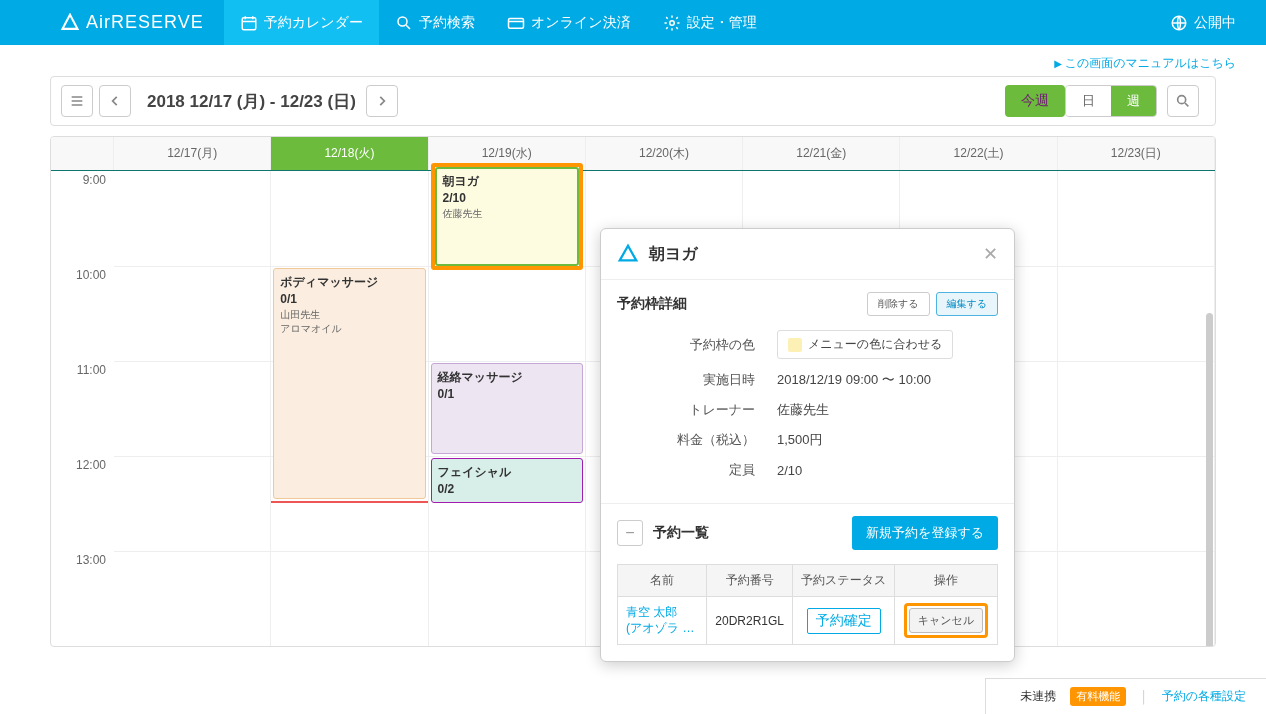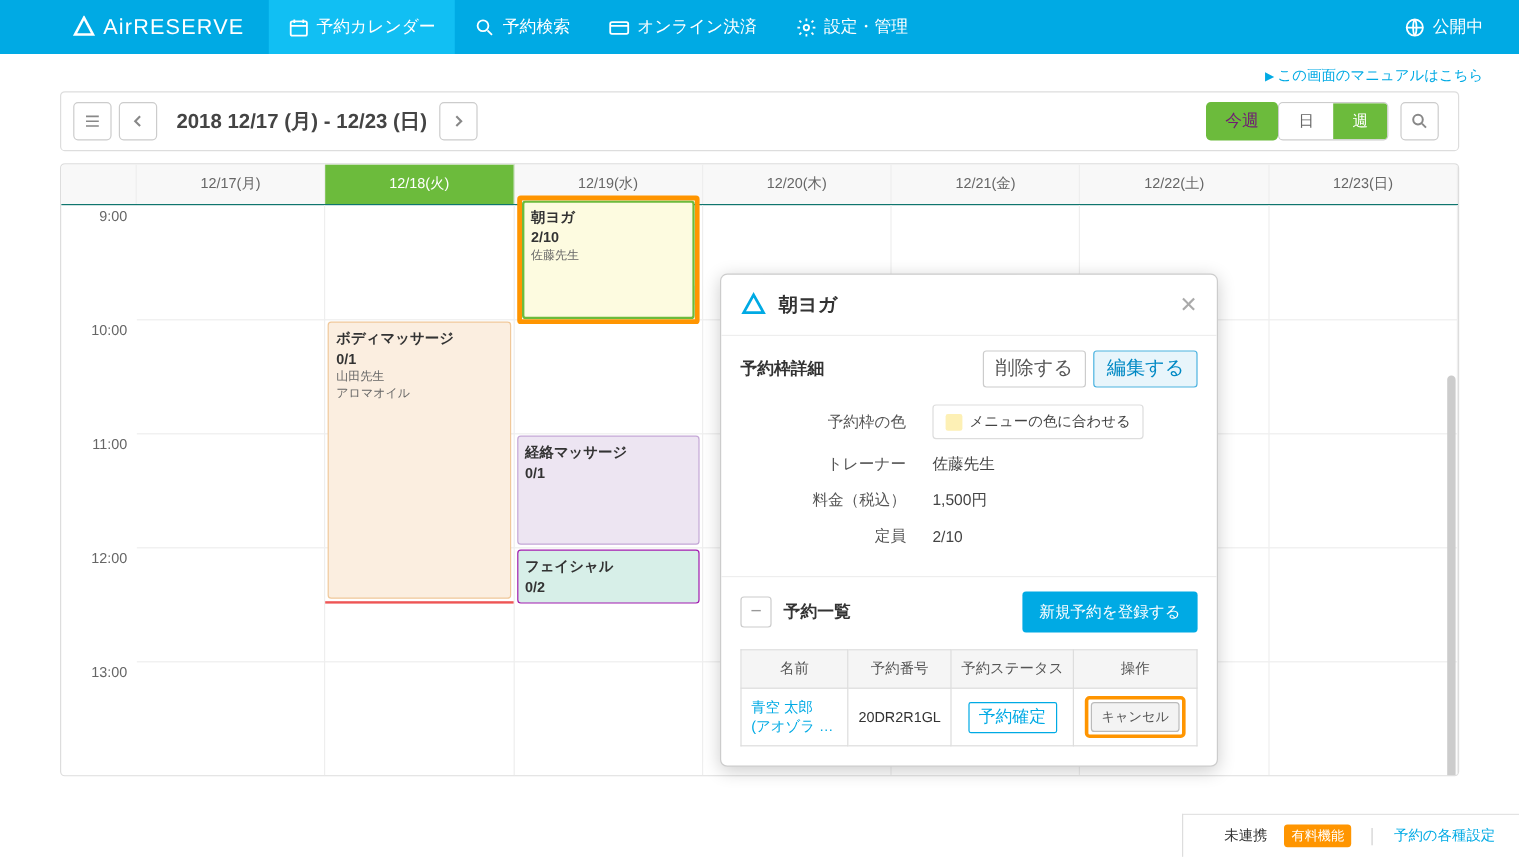--- a/index.html
+++ b/index.html
@@ -58,21 +58,21 @@
 
 
 .popup { position: absolute; left: 600px; top: 228px; width: 415px; background: #fff; border: 1px solid #ccc; border-radius: 6px; box-shadow: 0 3px 15px rgba(0,0,0,0.2); z-index: 100; }
 .popup-head { display: flex; align-items: center; padding: 14px 16px; border-bottom: 1px solid #eee; }
 .popup-head-icon { width: 22px; height: 22px; margin-right: 10px; }
 .popup-title { font-size: 16px; font-weight: bold; flex: 1; }
 .popup-close { color: #aaa; cursor: pointer; font-size: 18px; }
 .popup-section { padding: 12px 16px; }
 .popup-sec-head { display: flex; align-items: center; margin-bottom: 14px; }
 .popup-sec-title { font-size: 14px; font-weight: bold; flex: 1; }
-.btn-small { border: 1px solid #ccc; background: #fff; border-radius: 3px; padding: 4px 10px; font-size: 16px; cursor: pointer; color: #555; margin-left: 6px; }
+.btn-small { border: 1px solid #ccc; background: #fff; border-radius: 3px; padding: 4px 10px; font-size: 10px; cursor: pointer; color: #555; margin-left: 6px; }
 .btn-small.active { background: #e8f5fb; border-color: #4db3e0; color: #0089c4; }
 .detail-row { display: flex; margin-bottom: 12px; align-items: center; font-size: 13px; }
 .detail-label { width: 160px; text-align: right; padding-right: 22px; color: #555; }
 .detail-val { flex: 1; color: #444; }
 .color-badge { display: inline-flex; align-items: center; border: 1px solid #ddd; border-radius: 3px; padding: 5px 10px; font-size: 12px; }
 .color-swatch { width: 14px; height: 14px; background: #fdf0b5; margin-right: 6px; border-radius: 2px; }
 .popup-section2 { padding: 12px 16px 16px; border-top: 1px solid #eee; }
 .collapse-btn { width: 26px; height: 26px; border: 1px solid #ccc; border-radius: 3px; display: inline-flex; align-items: center; justify-content: center; color: #999; margin-right: 10px; font-size: 16px; cursor: pointer; }
 .btn-blue { background: #00aae4; color: #fff; border: none; border-radius: 3px; padding: 8px 14px; font-size: 13px; cursor: pointer; }
 .res-table { width: 100%; border-collapse: collapse; margin-top: 12px; border: 1px solid #ddd; font-size: 12px; }
@@ -262,20 +262,24 @@
       <button class="btn-small active">編集する</button>
     </div>
     <div class="detail-row">
       <div class="detail-label">予約枠の色</div>
       <div class="detail-val"><span class="color-badge">
             <span class="color-swatch"></span>
             <span>メニューの色に合わせる</span>
           </span></div>
     </div>
     <div class="detail-row">
+      <div class="detail-label">実施日時</div>
+      <div class="detail-val">2018/12/19 09:00 〜 10:00</div>
+    </div>
+    <div class="detail-row">
       <div class="detail-label">トレーナー</div>
       <div class="detail-val">佐藤先生</div>
     </div>
     <div class="detail-row">
       <div class="detail-label">料金（税込）</div>
       <div class="detail-val">1,500円</div>
     </div>
     <div class="detail-row">
       <div class="detail-label">定員</div>
       <div class="detail-val">2/10</div>

